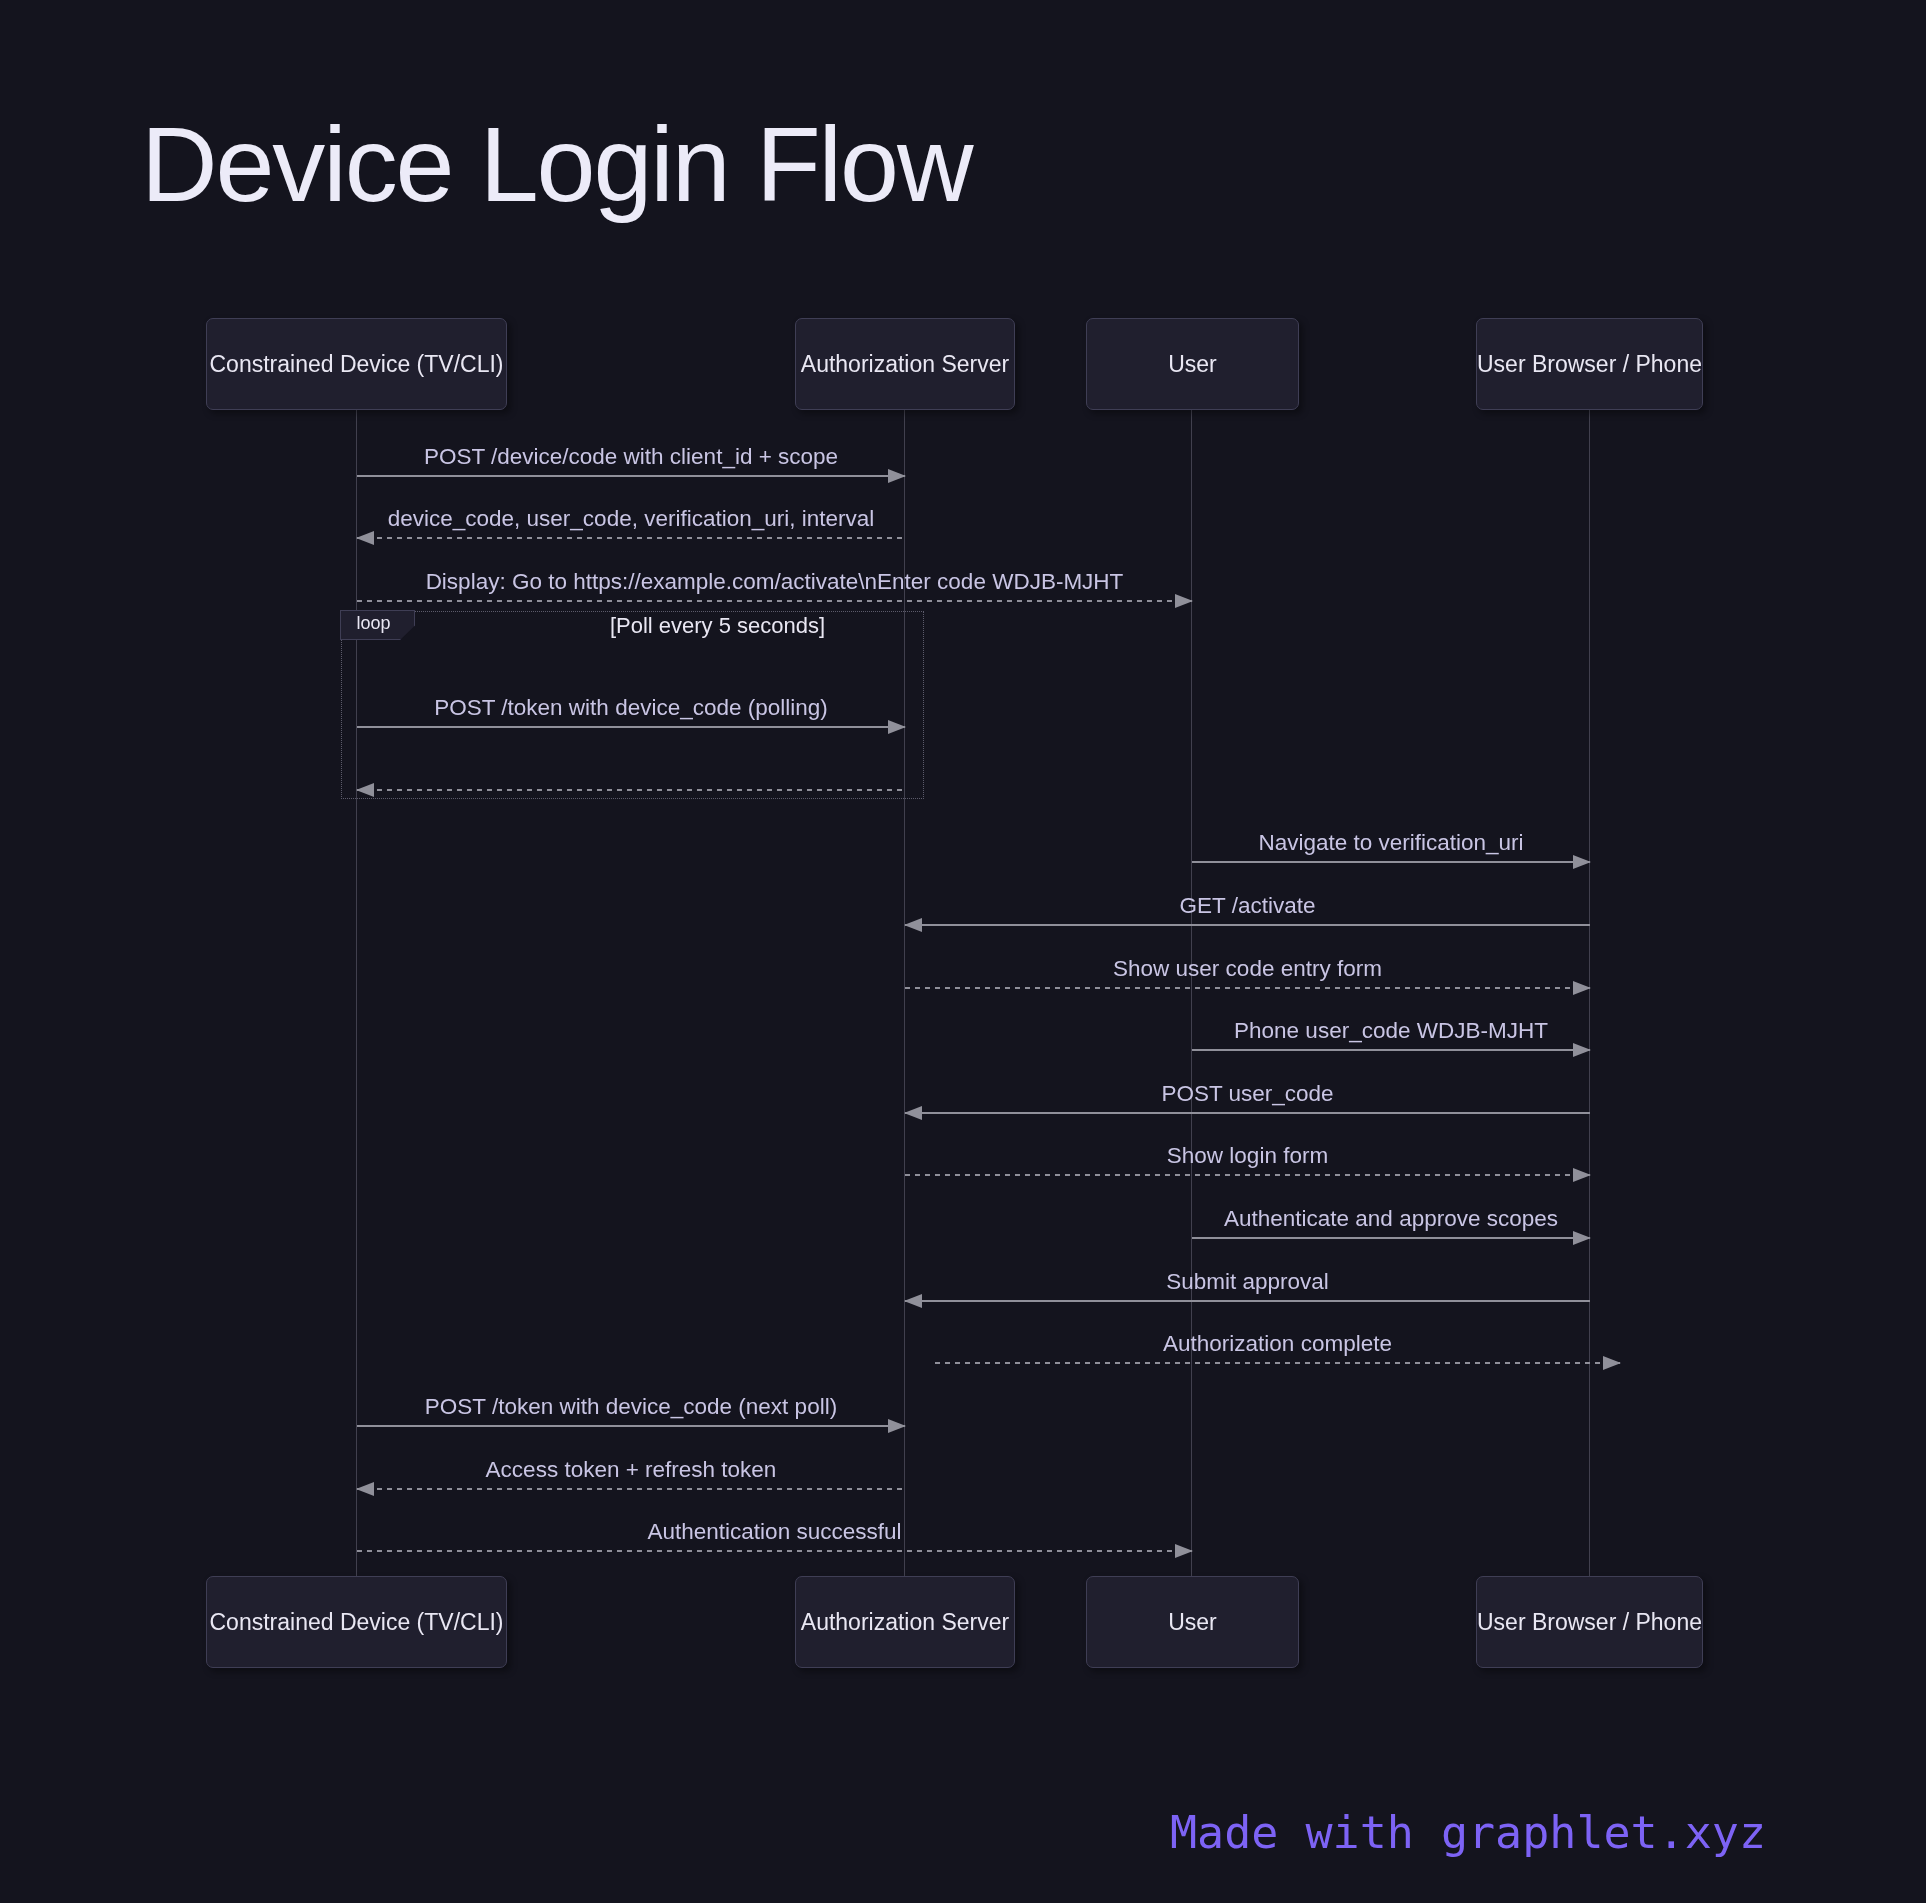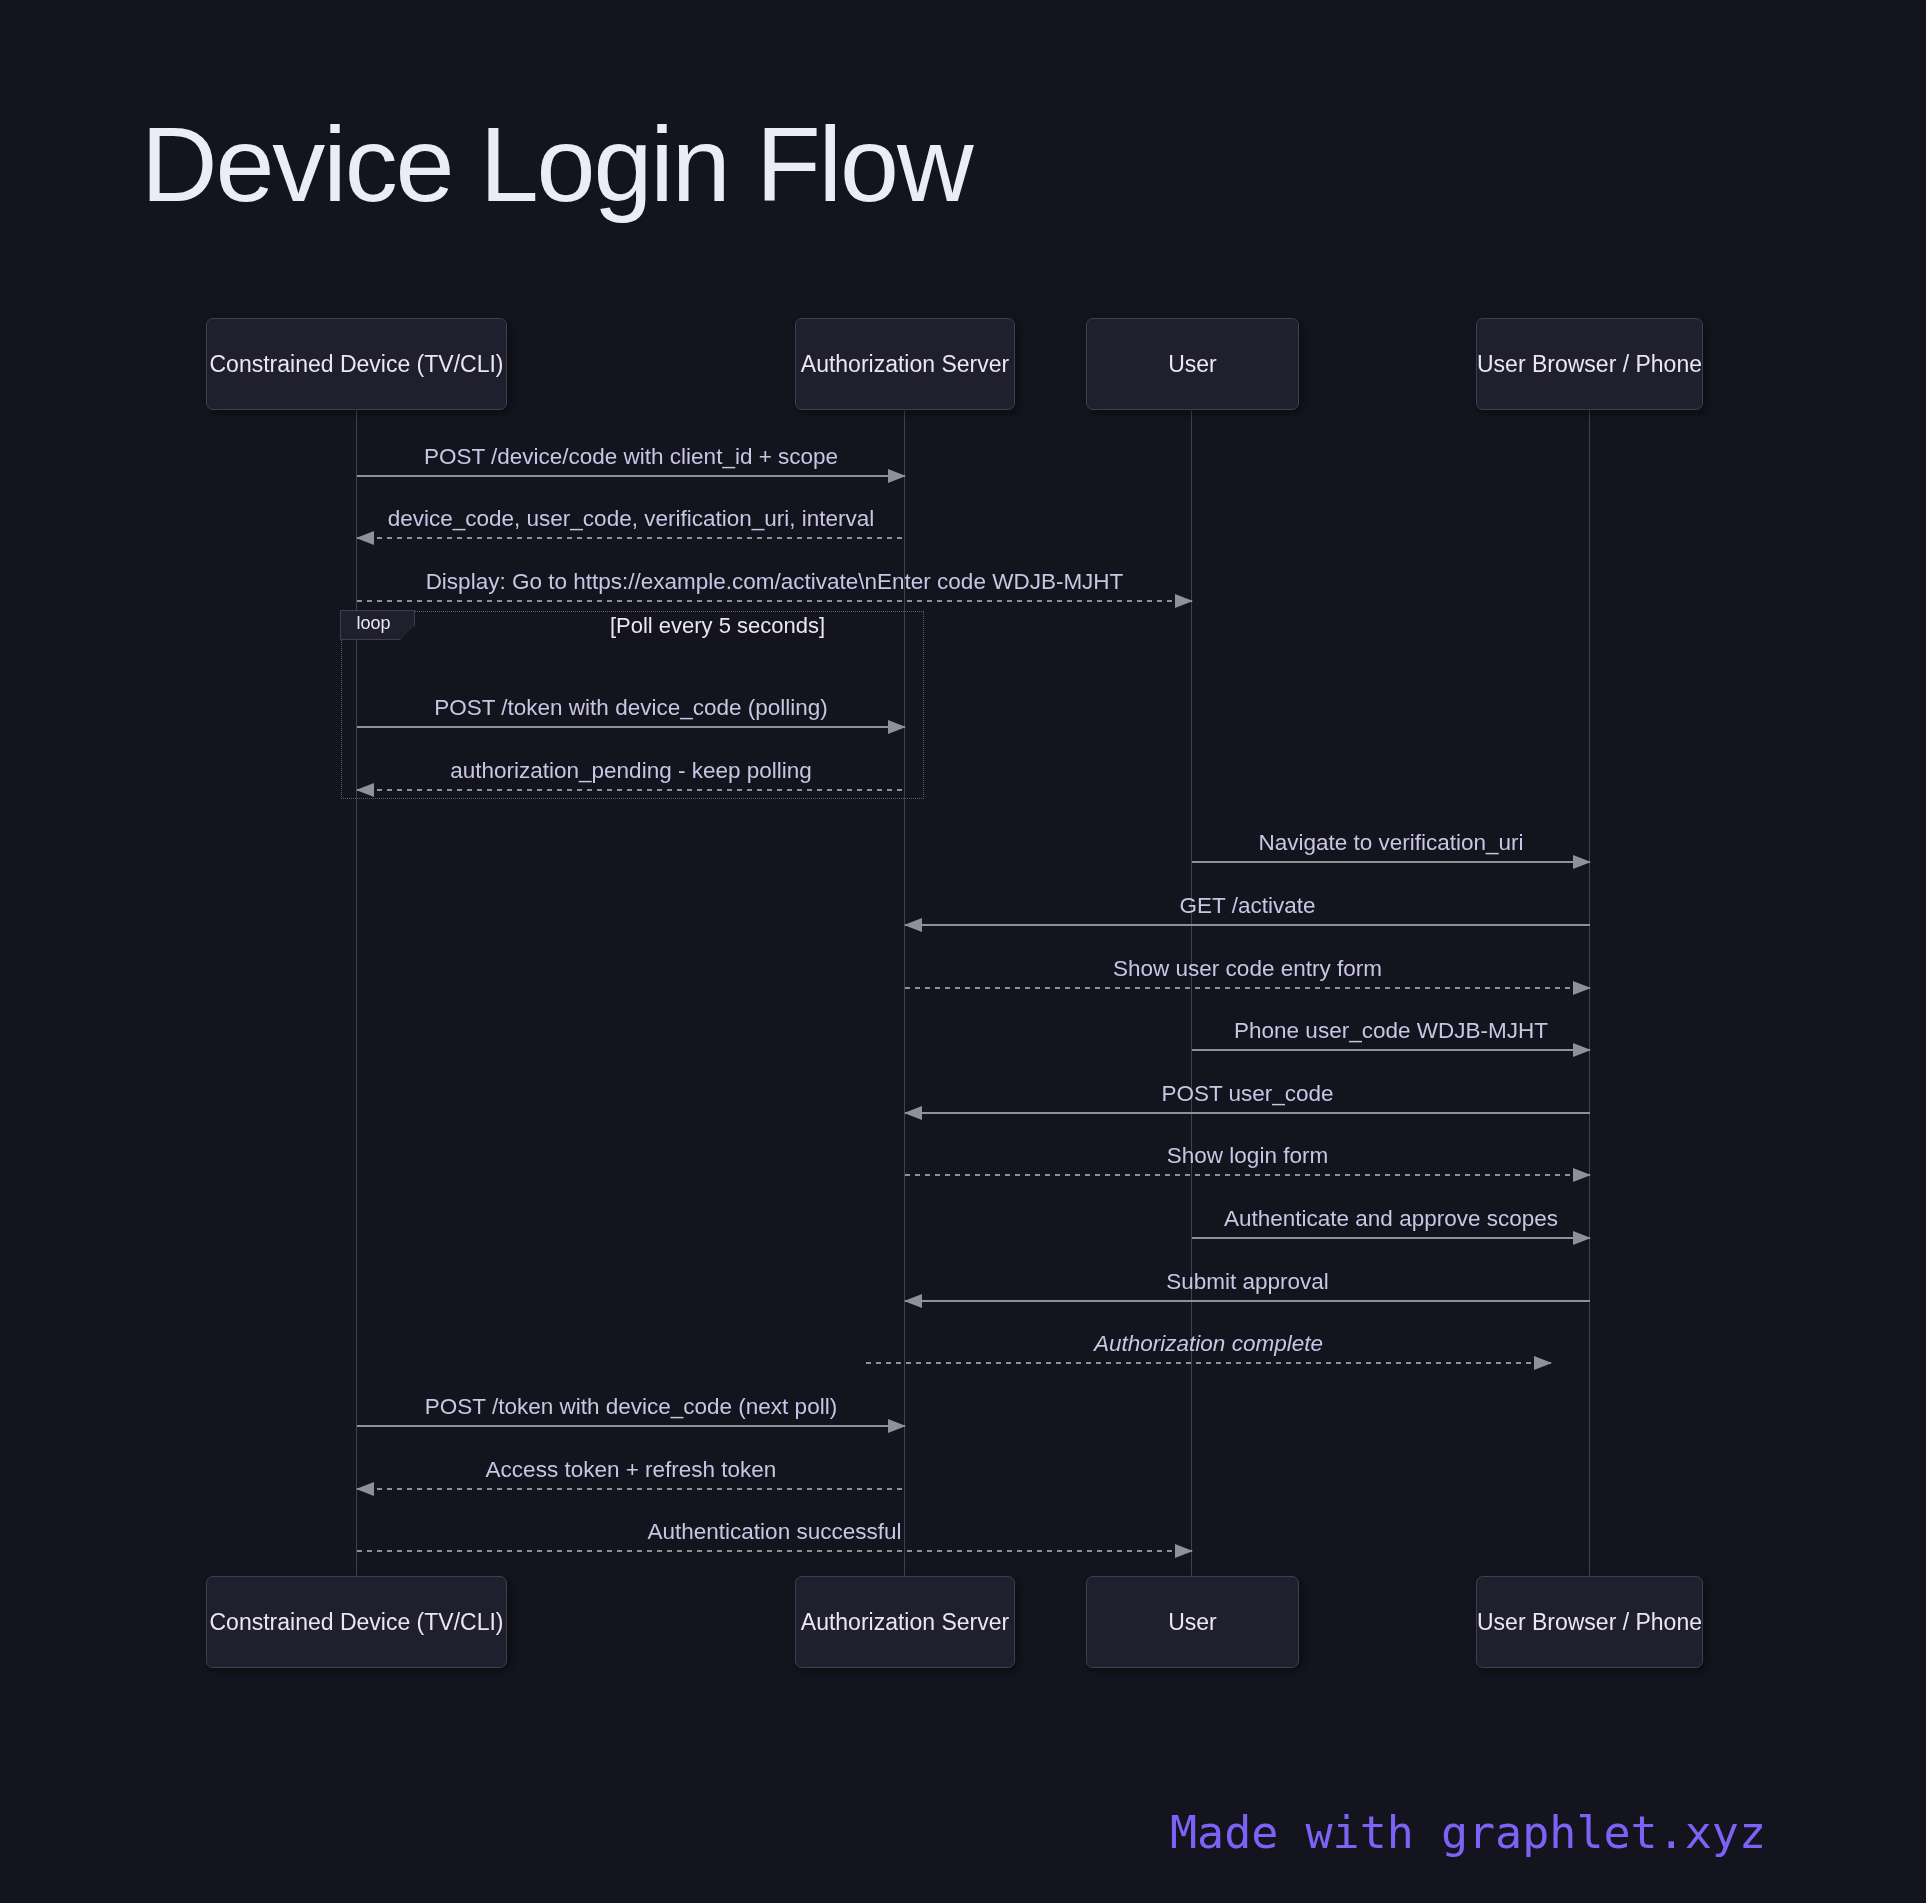--- a/index.html
+++ b/index.html
@@ -84,21 +84,20 @@
         <div class="msg-label">Display: Go to https://example.com/activate\nEnter code WDJB-MJHT</div>
         <div class="msg-line dashed"></div>
         <div class="arrow-head right"></div>
       </div>
       <div class="msg" style="left: 357px; top: 692px; width: 548px; height: 51px;">
         <div class="msg-label">POST /token with device_code (polling)</div>
         <div class="msg-line solid"></div>
         <div class="arrow-head right"></div>
       </div>
       <div class="msg" style="left: 357px; top: 755px; width: 548px; height: 51px;">
-        <div class="msg-label">authorization_pending - keep polling</div>
         <div class="msg-line dashed"></div>
         <div class="arrow-head left"></div>
       </div>
       <div class="msg" style="left: 1192px; top: 827px; width: 398px; height: 51px;">
         <div class="msg-label">Navigate to verification_uri</div>
         <div class="msg-line solid"></div>
         <div class="arrow-head right"></div>
       </div>
       <div class="msg" style="left: 905px; top: 890px; width: 685px; height: 51px;">
         <div class="msg-label">GET /activate</div>
@@ -128,21 +127,21 @@
       <div class="msg" style="left: 1192px; top: 1203px; width: 398px; height: 51px;">
         <div class="msg-label">Authenticate and approve scopes</div>
         <div class="msg-line solid"></div>
         <div class="arrow-head right"></div>
       </div>
       <div class="msg" style="left: 905px; top: 1266px; width: 685px; height: 51px;">
         <div class="msg-label">Submit approval</div>
         <div class="msg-line solid"></div>
         <div class="arrow-head left"></div>
       </div>
-      <div class="msg" style="left: 866px; top: 1328px; width: 685px; height: 51px; font-style: italic;">
+      <div class="msg" style="left: 935px; top: 1328px; width: 685px; height: 51px;">
         <div class="msg-label">Authorization complete</div>
         <div class="msg-line dashed"></div>
         <div class="arrow-head right"></div>
       </div>
       <div class="msg" style="left: 357px; top: 1391px; width: 548px; height: 51px;">
         <div class="msg-label">POST /token with device_code (next poll)</div>
         <div class="msg-line solid"></div>
         <div class="arrow-head right"></div>
       </div>
       <div class="msg" style="left: 357px; top: 1454px; width: 548px; height: 51px;">

